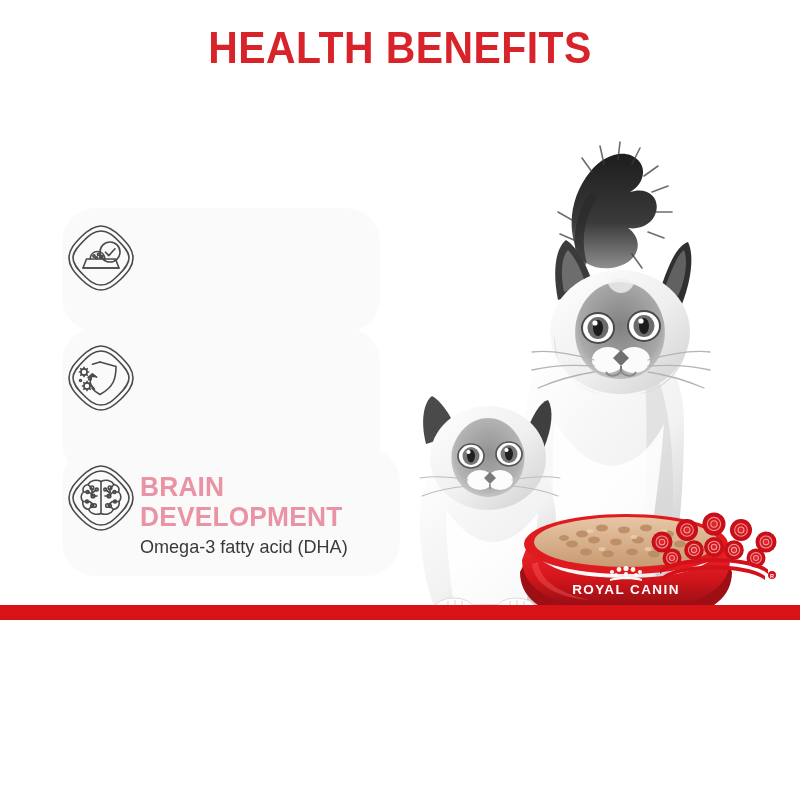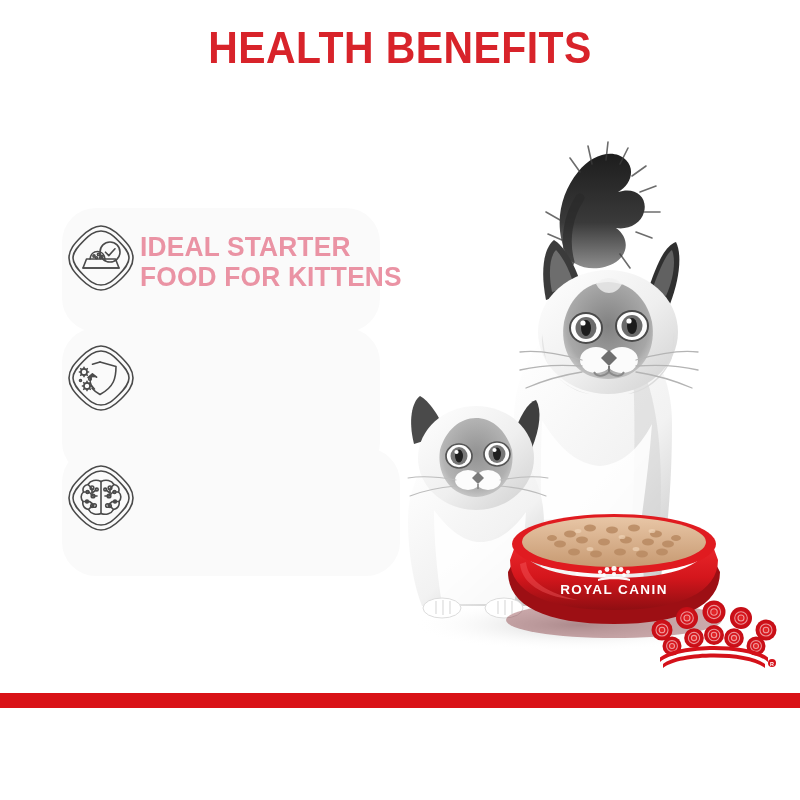--- a/index.html
+++ b/index.html
@@ -11,21 +11,21 @@
     height: 800px;
     background: #ffffff;
     font-family: "Liberation Sans", sans-serif;
     overflow: hidden;
     position: relative;
   }
 
   #stage {
     position: relative;
     width: 800px;
-    height: 708px;
+    height: 620px;
     background: #ffffff;
     overflow: hidden;
   }
 
   
   .page-title {
     position: absolute;
     top: 22px;
     left: 0;
     width: 800px;
@@ -98,21 +98,21 @@
     font-weight: 400;
     margin-top: 3px;
     transform: scaleX(0.95);
     transform-origin: left top;
     white-space: pre-line;
   }
 
   
   .photo-area {
     position: absolute;
-    right: 16px;
+    right: 4px;
     top: 120px;
     width: 420px;
     height: 560px;
     z-index: 1;
     pointer-events: none;
   }
 
   
   .brand-logo {
     position: absolute;
@@ -390,25 +390,20 @@
             <circle cx="33.5" cy="32.4" r="1.1"></circle>
             <circle cx="37" cy="34.3" r="1.1"></circle>
             <circle cx="31.5" cy="35.8" r="1"></circle>
             <circle cx="35.5" cy="35.6" r="1"></circle>
 
             <circle cx="45" cy="30" r="10"></circle>
             <path d="M40.5 30.2 L43.8 33.6 L50 26.8"></path>
           </g>
         </svg>
       </div>
-      <div class="benefit-text">
-        <div class="benefit-heading">IDEAL STARTER
-FOOD FOR KITTENS</div>
-        <div class="benefit-sub"></div>
-      </div>
     </div>
 
     <div class="benefit b2">
       <div class="benefit-card"></div>
       <div class="benefit-icon">
         <svg width="72" height="72" viewBox="0 0 72 72" xmlns="http://www.w3.org/2000/svg">
           <g fill="none" stroke="#4a4a4a" stroke-width="1.6" stroke-linecap="round" stroke-linejoin="round">
             <path d="M36 4 C44 4 50 9 56 15 C63 22 68 28 68 36 C68 44 63 50 56 57
                      C50 63 44 68 36 68 C28 68 22 63 16 57 C9 50 4 44 4 36
                      C4 28 9 22 16 15 C22 9 28 4 36 4 Z"></path>
@@ -495,20 +490,25 @@
             <circle cx="45" cy="25.8" r="1.8"></circle>
             <circle cx="44" cy="34" r="1.8"></circle>
             <circle cx="42.5" cy="43.5" r="1.8"></circle>
             <circle cx="49.5" cy="30" r="1.4"></circle>
             <circle cx="50" cy="39.5" r="1.4"></circle>
             <circle cx="40.2" cy="27.5" r="1.4"></circle>
             <circle cx="45" cy="44" r="1.4"></circle>
           </g>
         </svg>
       </div>
+      <div class="benefit-text">
+        <div class="benefit-heading">BRAIN
+DEVELOPMENT</div>
+        <div class="benefit-sub">Omega-3 fatty acid (DHA)</div>
+      </div>
     </div>
 
   </div>
 
   <div class="brand-logo">
     <svg width="128" height="78" viewBox="0 0 128 78" xmlns="http://www.w3.org/2000/svg">
       <defs>
         <radialGradient id="dotG" cx="0.5" cy="0.5" r="0.55">
           <stop offset="0%" stop-color="#e52a2a"></stop>
           <stop offset="45%" stop-color="#d4111a"></stop>

